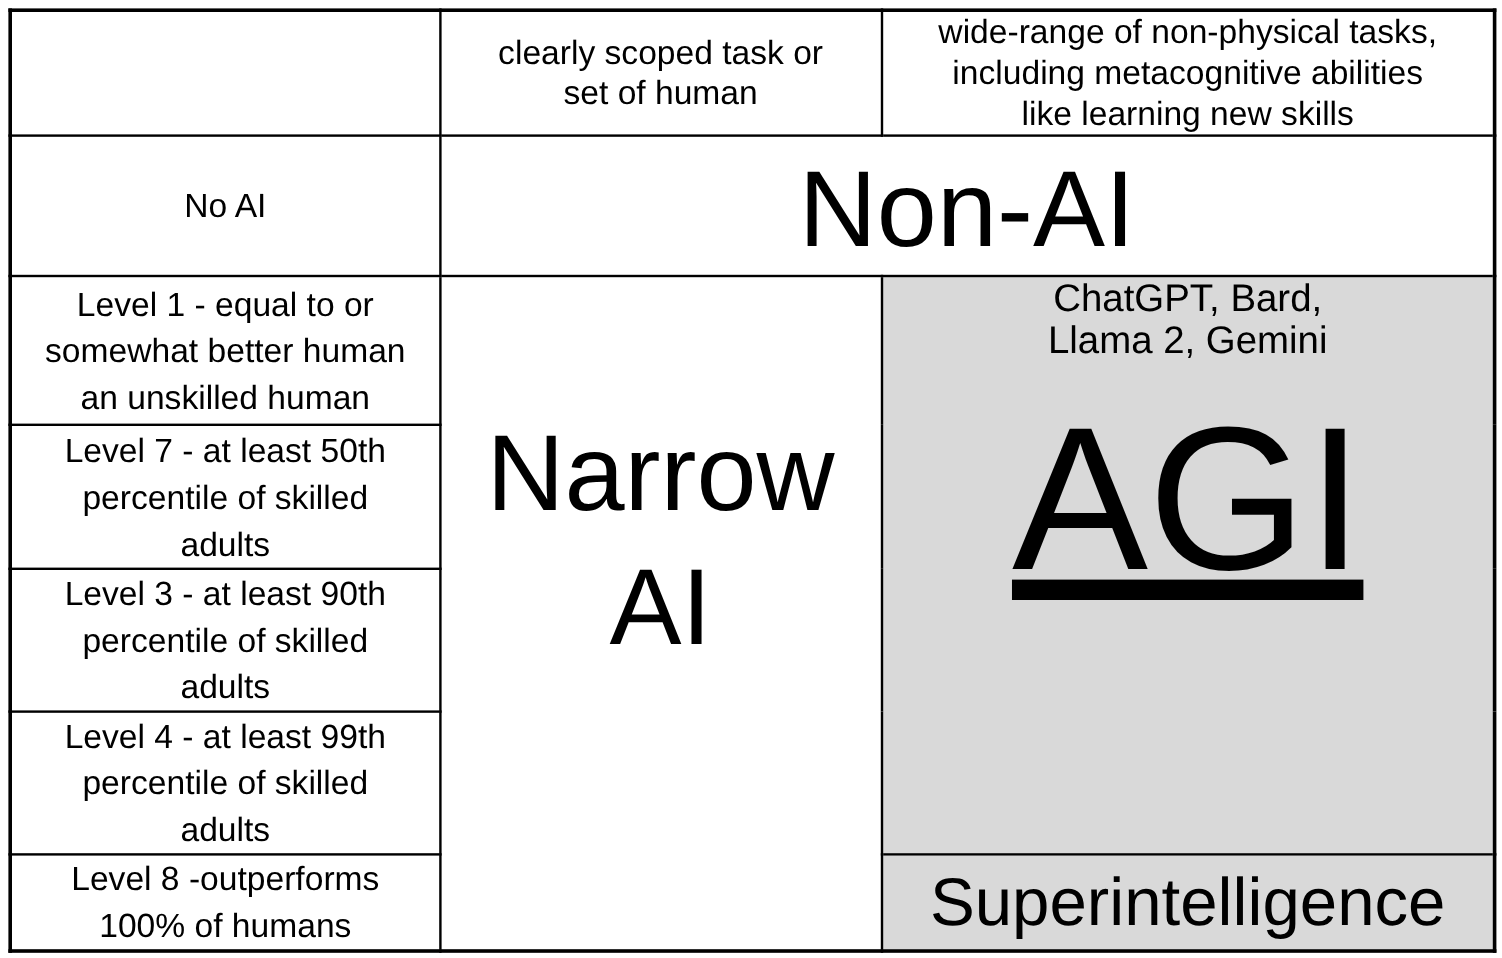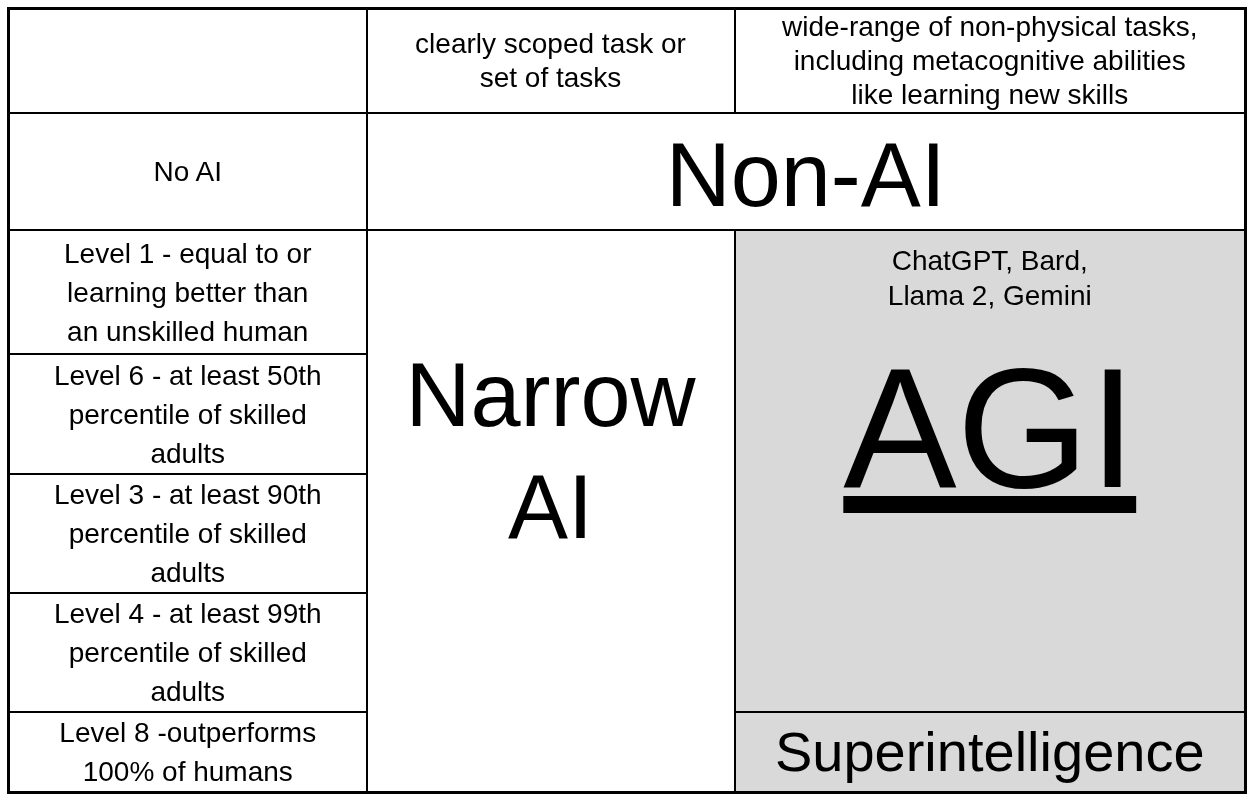--- a/index.html
+++ b/index.html
@@ -60,23 +60,23 @@
   .cell-narrow {
     font-size: 90px;
     line-height: 112px;
     padding-bottom: 120px;
   }
   .cell-agi {
     background: var(--highlight, #d9d9d9);
     vertical-align: top;
   }
   .cell-agi .models {
-    font-size: 28px;
+    font-size: 32px;
     line-height: 35px;
-    padding-top: 12px;
+    padding-top: 0;
   }
   .cell-agi .agi-word {
     font-size: 170px;
     line-height: 170px;
     margin-top: 30px;
     white-space: nowrap;
     text-decoration: underline;
   }
   .cell-super {
     background: var(--highlight, #d9d9d9);
@@ -95,21 +95,21 @@
       <col style="width:358px">
       <col style="width:368px">
       <col style="width:511px">
     </colgroup>
     <tbody>
       <tr class="r-header">
         <td class="hdr-small"></td>
         <td class="hdr-small">
           <div>
               <div>clearly scoped task or</div>
-              <div>set of tasks</div>
+              <div>set of human</div>
             </div>
         </td>
         <td class="hdr-small">
           <div>
               <div>wide-range of non-physical tasks,</div>
               <div>including metacognitive abilities</div>
               <div>like learning new skills</div>
             </div>
         </td>
       </tr>
@@ -120,21 +120,21 @@
         </td>
         <td class="cell-nonai" colspan="2">
           <span>Non-AI</span>
         </td>
       </tr>
 
       <tr class="r-l1">
         <td class="cell-level">
           <div>
               <div>Level 1 - equal to or</div>
-              <div>learning better than</div>
+              <div>somewhat better human</div>
               <div>an unskilled human</div>
             </div>
         </td>
         <td class="cell-narrow" rowspan="5">
           <div>
               <div>Narrow</div>
               <div>AI</div>
             </div>
         </td>
         <td class="cell-agi" rowspan="4">
@@ -142,21 +142,21 @@
               <div>ChatGPT, Bard,</div>
               <div>Llama 2, Gemini</div>
             </div>
           <div class="agi-word">AGI</div>
         </td>
       </tr>
 
       <tr class="r-l2">
         <td class="cell-level">
           <div>
-              <div>Level 6 - at least 50th</div>
+              <div>Level 7 - at least 50th</div>
               <div>percentile of skilled</div>
               <div>adults</div>
             </div>
         </td>
       </tr>
 
       <tr class="r-l3">
         <td class="cell-level">
           <div>
               <div>Level 3 - at least 90th</div>

